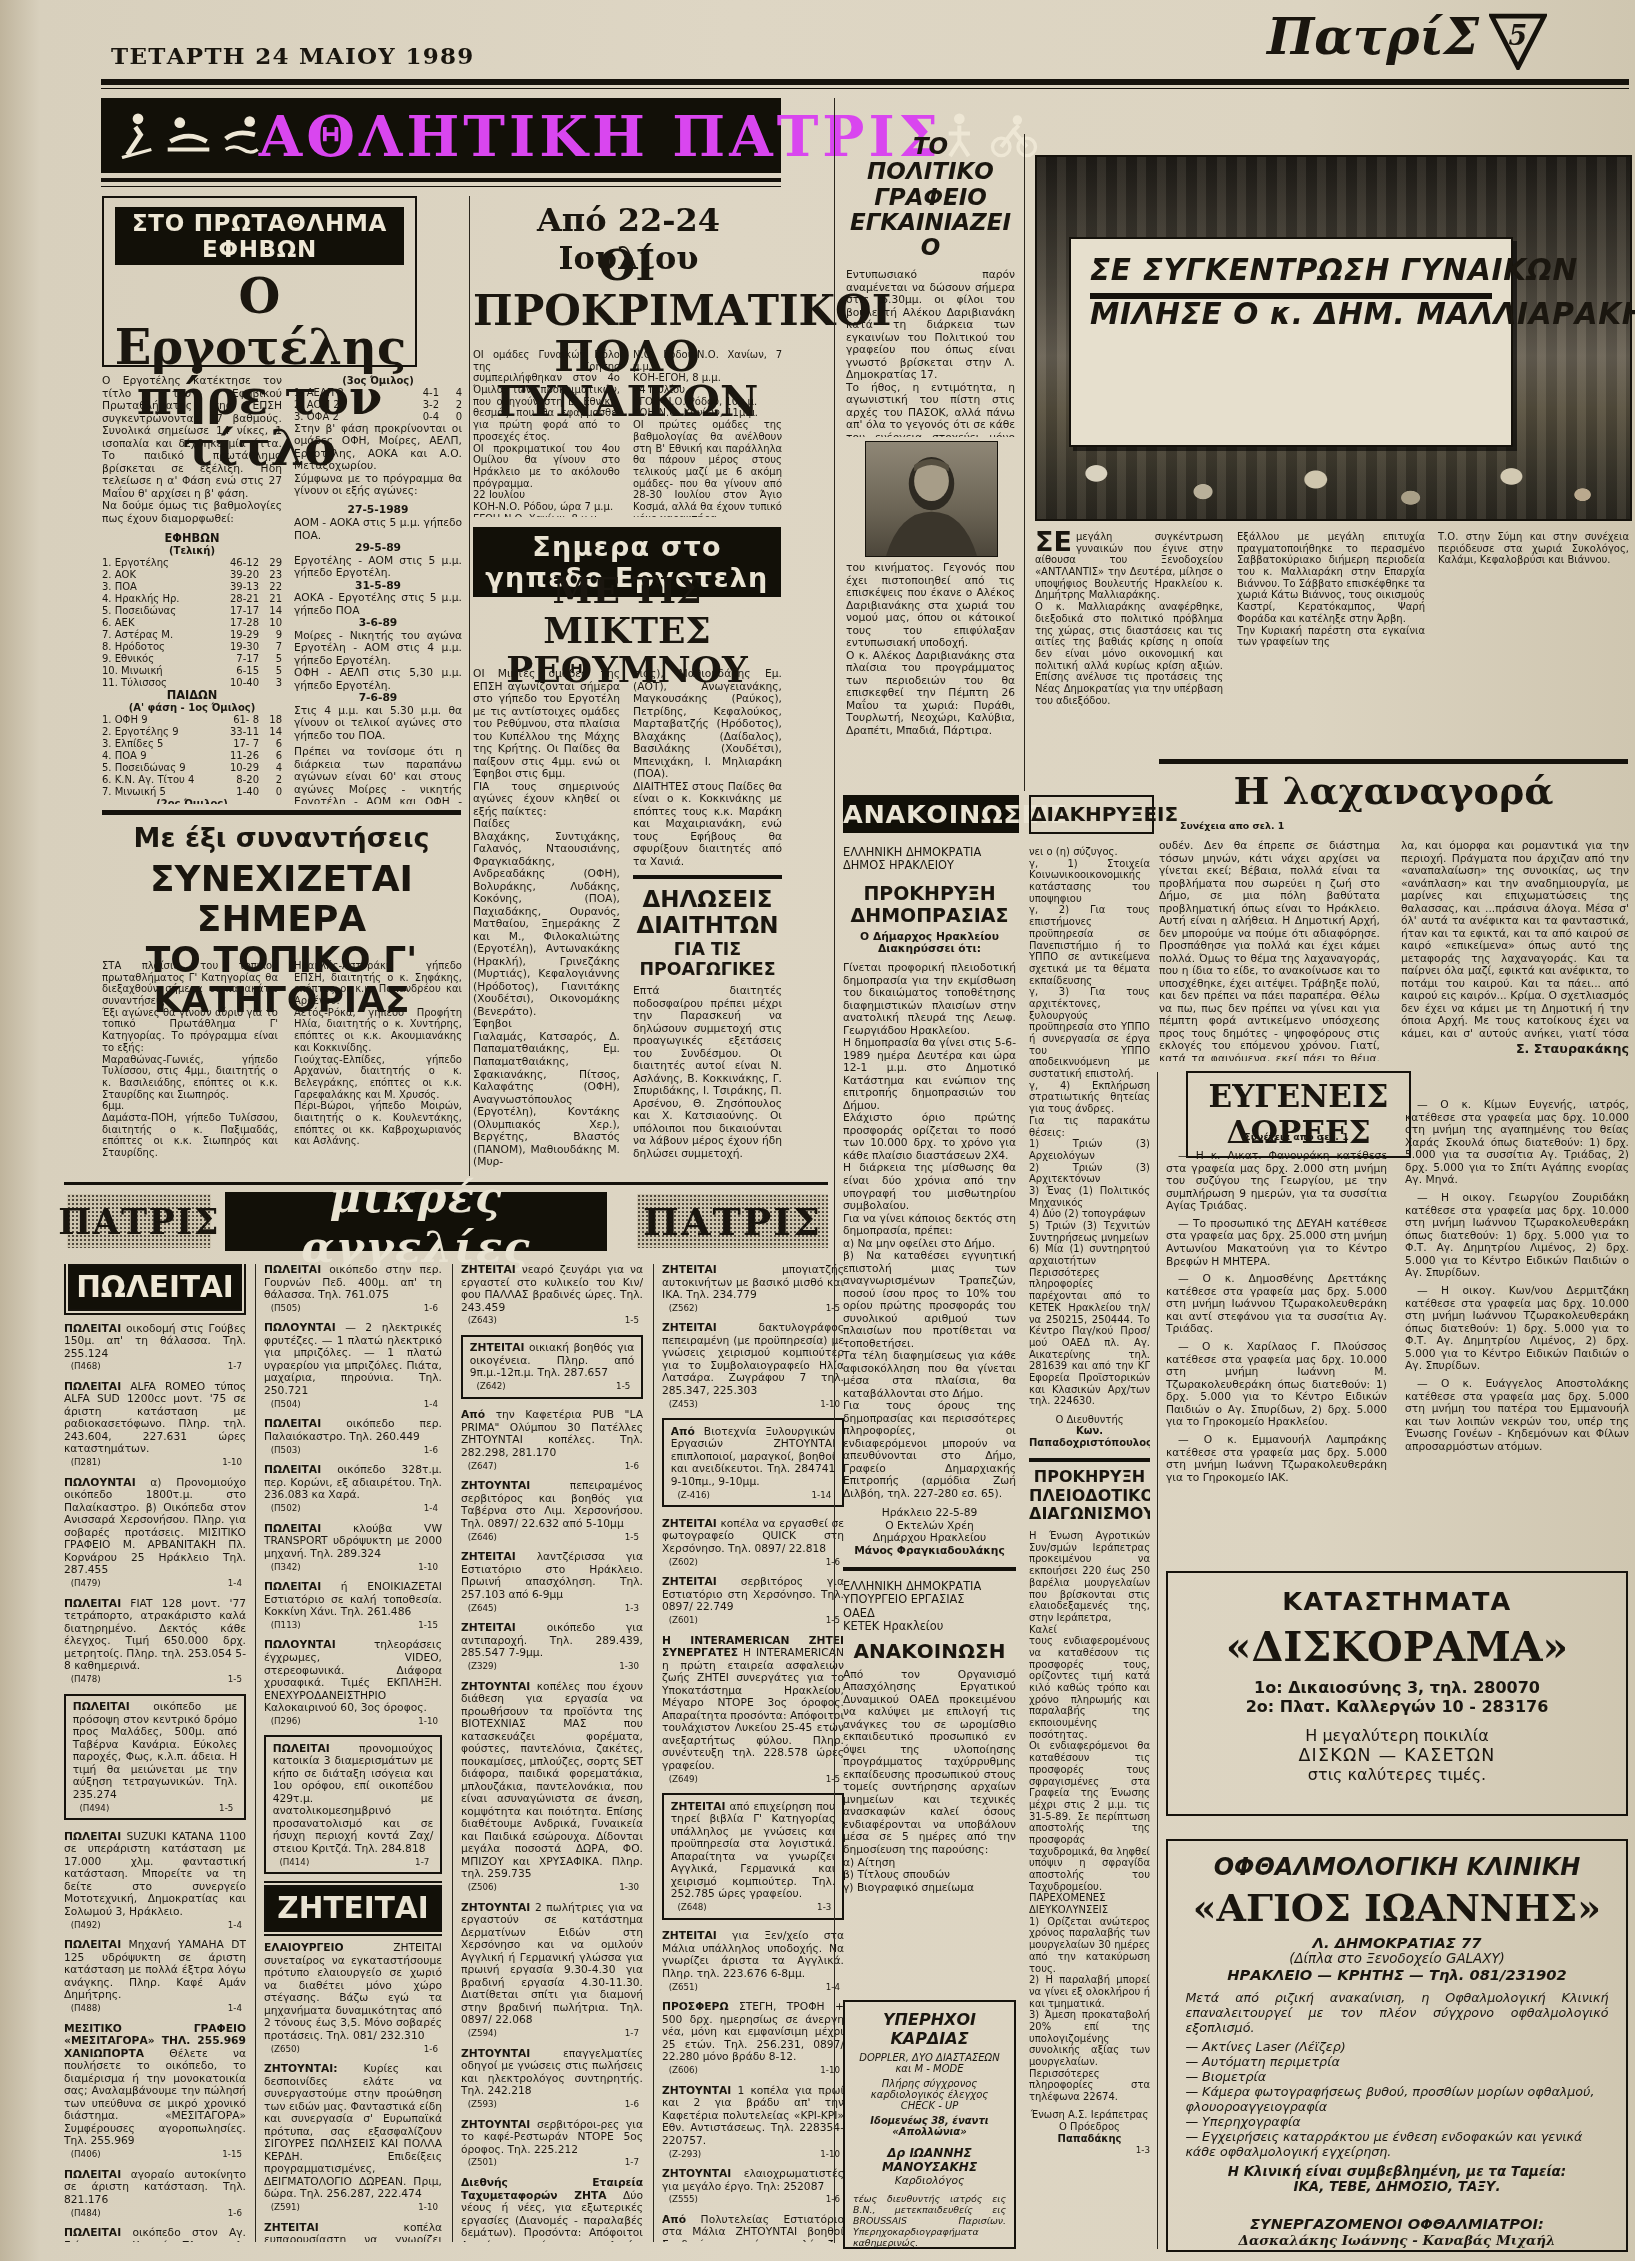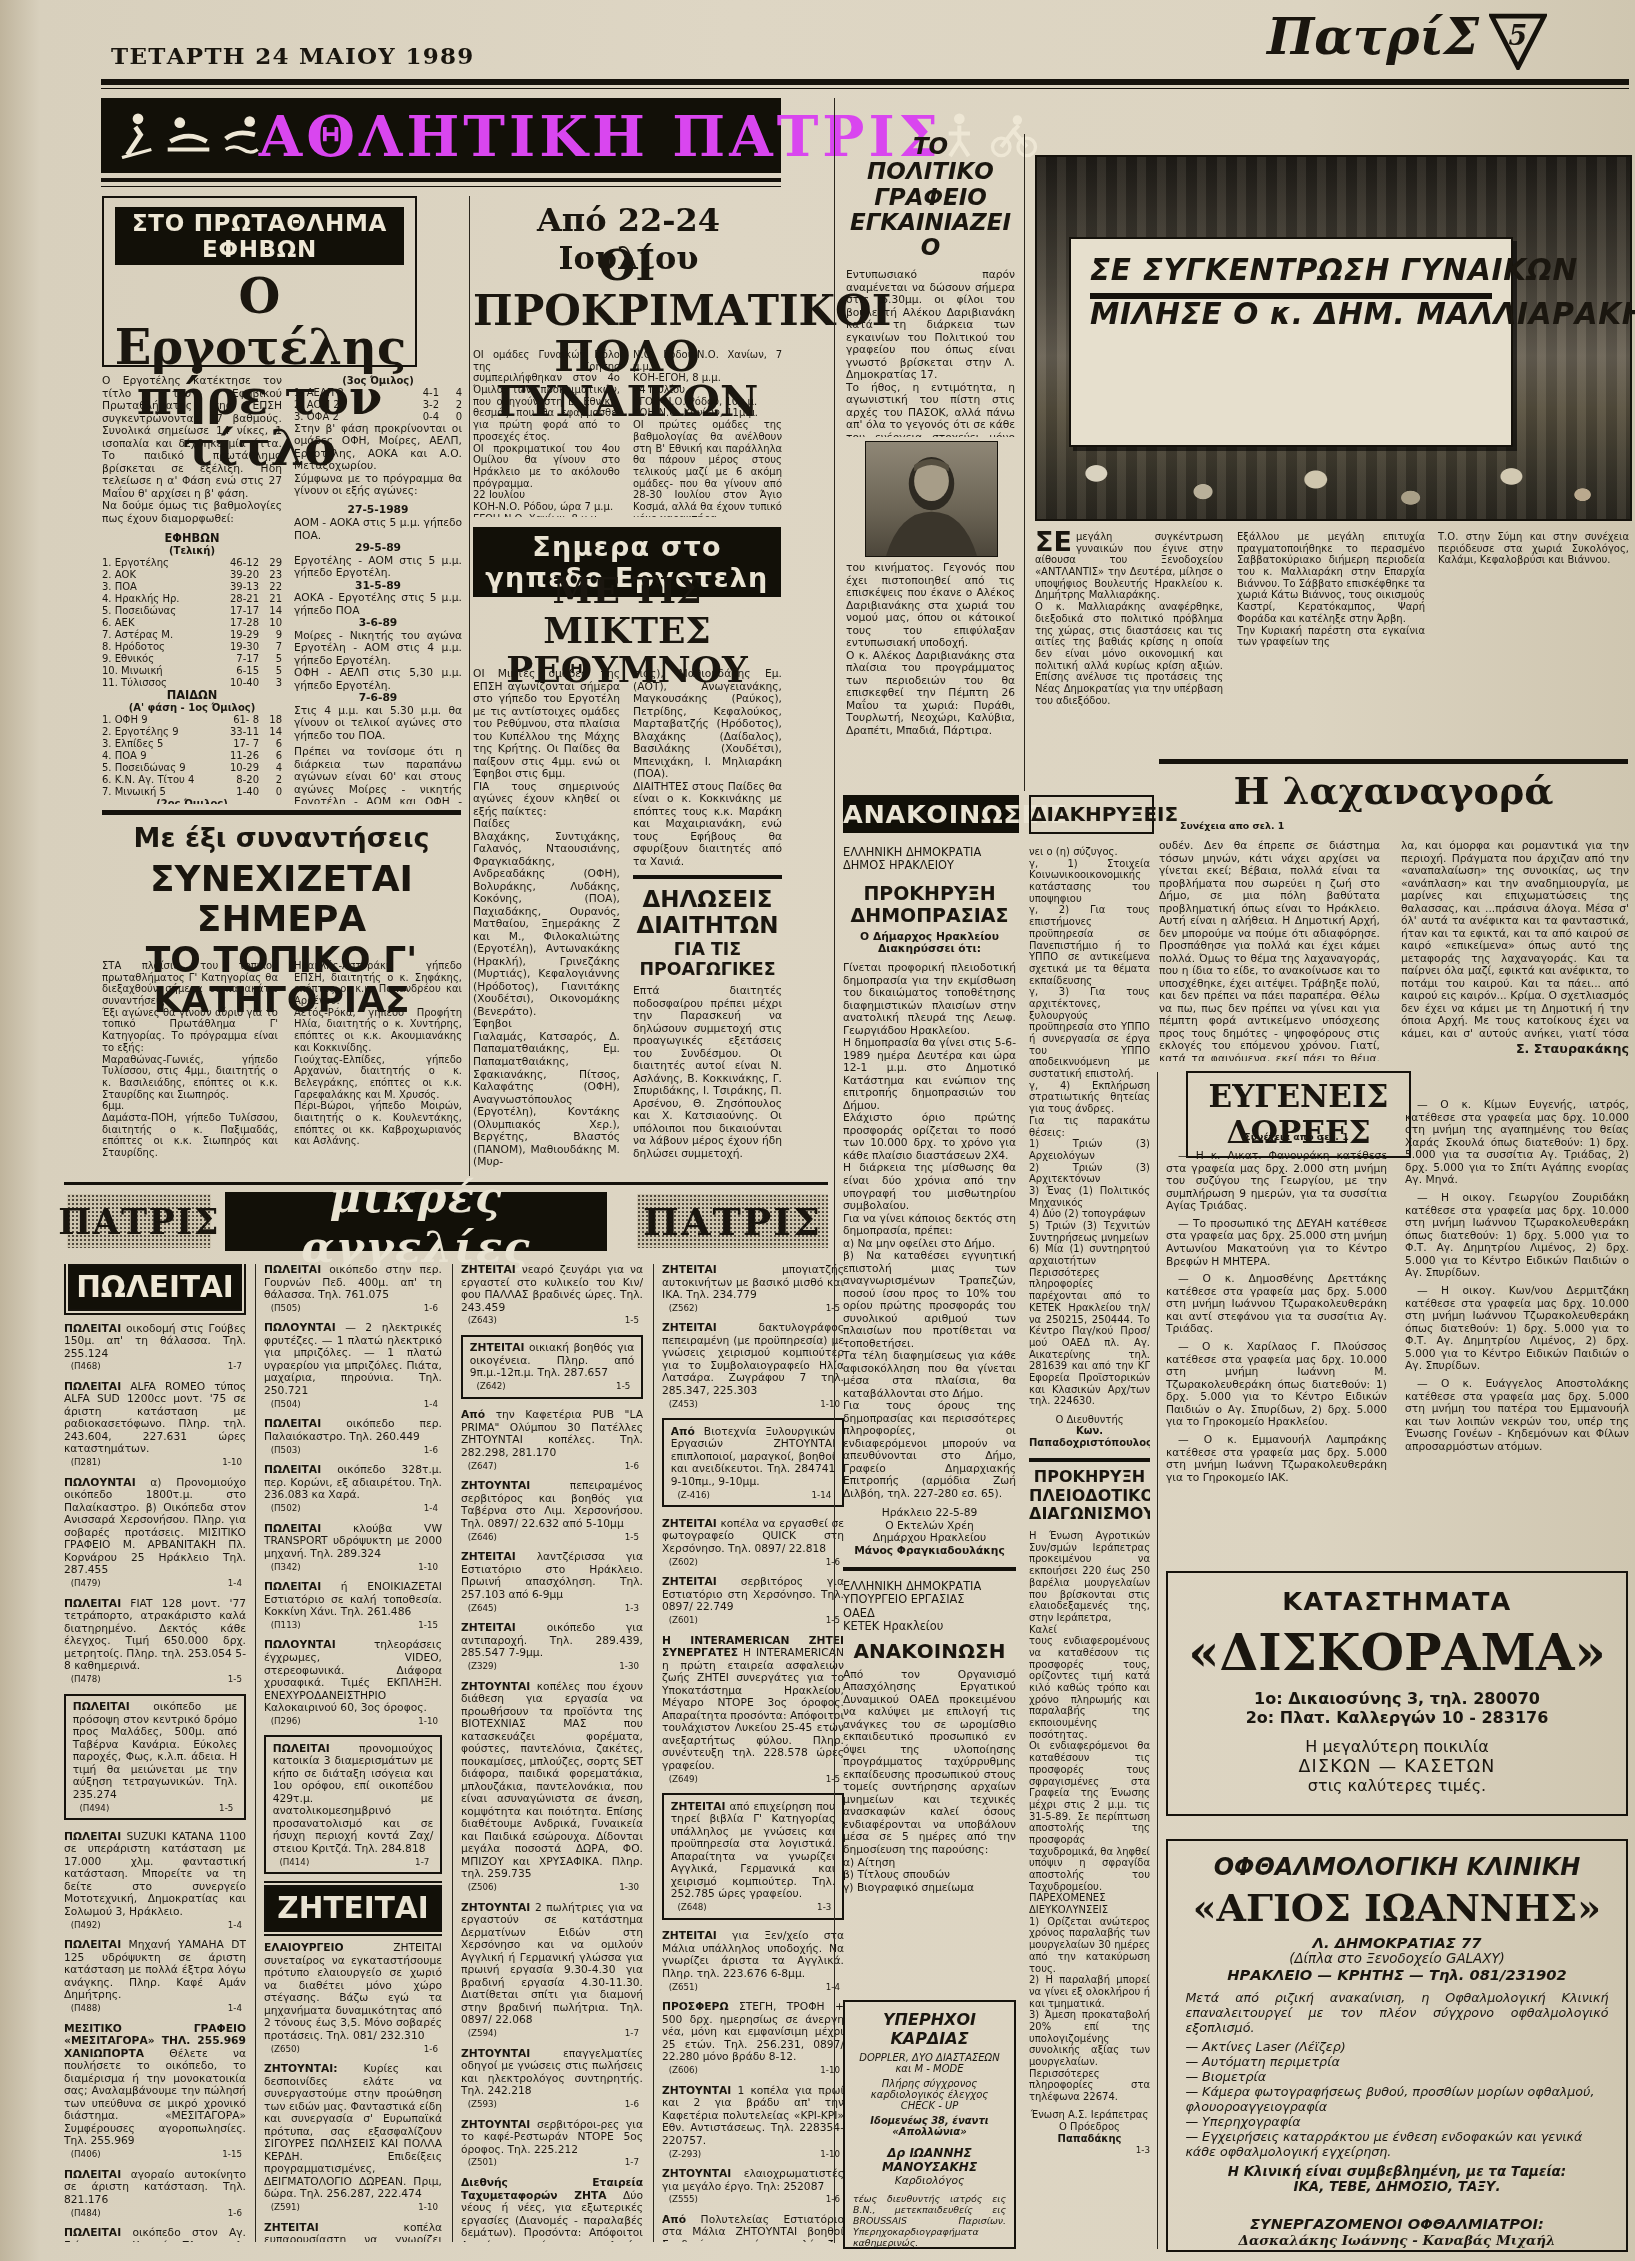--- a/index.html
+++ b/index.html
@@ -833,21 +833,21 @@
 
     <p class="don">— Ο κ. Κίμων Ευγενής, ιατρός, κατέθεσε στα γραφεία μας δρχ. 10.000 στη μνήμη της αγαπημένης του θείας Χαράς Σκουλά όπως διατεθούν: 1) δρχ. 5.000 για τα συσσίτια Αγ. Τριάδας, 2) δρχ. 5.000 για το Σπίτι Αγάπης ενορίας Αγ. Μηνά.</p>
         <p class="don">— Η οικογ. Γεωργίου Ζουριδάκη κατέθεσε στα γραφεία μας δρχ. 10.000 στη μνήμη Ιωάννου Τζωρακολευθεράκη όπως διατεθούν: 1) δρχ. 5.000 για το Φ.Τ. Αγ. Δημητρίου Λιμένος, 2) δρχ. 5.000 για το Κέντρο Ειδικών Παιδιών ο Αγ. Σπυρίδων.</p>
         <p class="don">— Η οικογ. Κων/νου Δερμιτζάκη κατέθεσε στα γραφεία μας δρχ. 10.000 στη μνήμη Ιωάννου Τζωρακολευθεράκη όπως διατεθούν: 1) δρχ. 5.000 για το Φ.Τ. Αγ. Δημητρίου Λιμένος, 2) δρχ. 5.000 για το Κέντρο Ειδικών Παιδιών ο Αγ. Σπυρίδων.</p>
         <p class="don">— Ο κ. Ευάγγελος Αποστολάκης κατέθεσε στα γραφεία μας δρχ. 5.000 στη μνήμη του πατέρα του Εμμανουήλ και των λοιπών νεκρών του, υπέρ της Ένωσης Γονέων - Κηδεμόνων και Φίλων απροσαρμόστων ατόμων.</p>
       </div>
   </div>
 
   <div style="position:absolute;left:1166px;top:1571px;width:462px;height:245px;border:2.7px solid #15120c;box-sizing:border-box;padding:13.4px;text-align:center;overflow:hidden;">
     <div style="font-size:25.5px;font-weight:bold;letter-spacing:1.3px;">ΚΑΤΑΣΤΗΜΑΤΑ</div>
-    <div class="serif" style="font-size:50px;font-weight:bold;margin:6.7px 0;">«ΔΙΣΚΟΡΑΜΑ»</div>
+    <div class="serif" style="font-size:41px;font-weight:bold;margin:6.7px 0;">«ΔΙΣΚΟΡΑΜΑ»</div>
     <div style="font-size:16px;font-weight:bold;">1ο: Δικαιοσύνης 3, τηλ. 280070</div>
     <div style="font-size:16px;font-weight:bold;">2ο: Πλατ. Καλλεργών 10 - 283176</div>
     <div style="font-size:16px;margin-top:10.7px;">Η μεγαλύτερη ποικιλία</div>
     <div style="font-size:17.4px;letter-spacing:1.3px;">ΔΙΣΚΩΝ — ΚΑΣΕΤΩΝ</div>
     <div style="font-size:16px;">στις καλύτερες τιμές.</div>
   </div>
 
   <div style="position:absolute;left:1166px;top:1839px;width:462px;height:413px;border:2.7px solid #15120c;box-sizing:border-box;padding:12px 17.4px;overflow:hidden;">
     <div class="center" style="font-size:24px;font-weight:bold;font-style:italic;">ΟΦΘΑΛΜΟΛΟΓΙΚΗ ΚΛΙΝΙΚΗ</div>
     <div class="serif center" style="font-size:38px;font-weight:bold;margin:4px 0;">«ΑΓΙΟΣ ΙΩΑΝΝΗΣ»</div>

